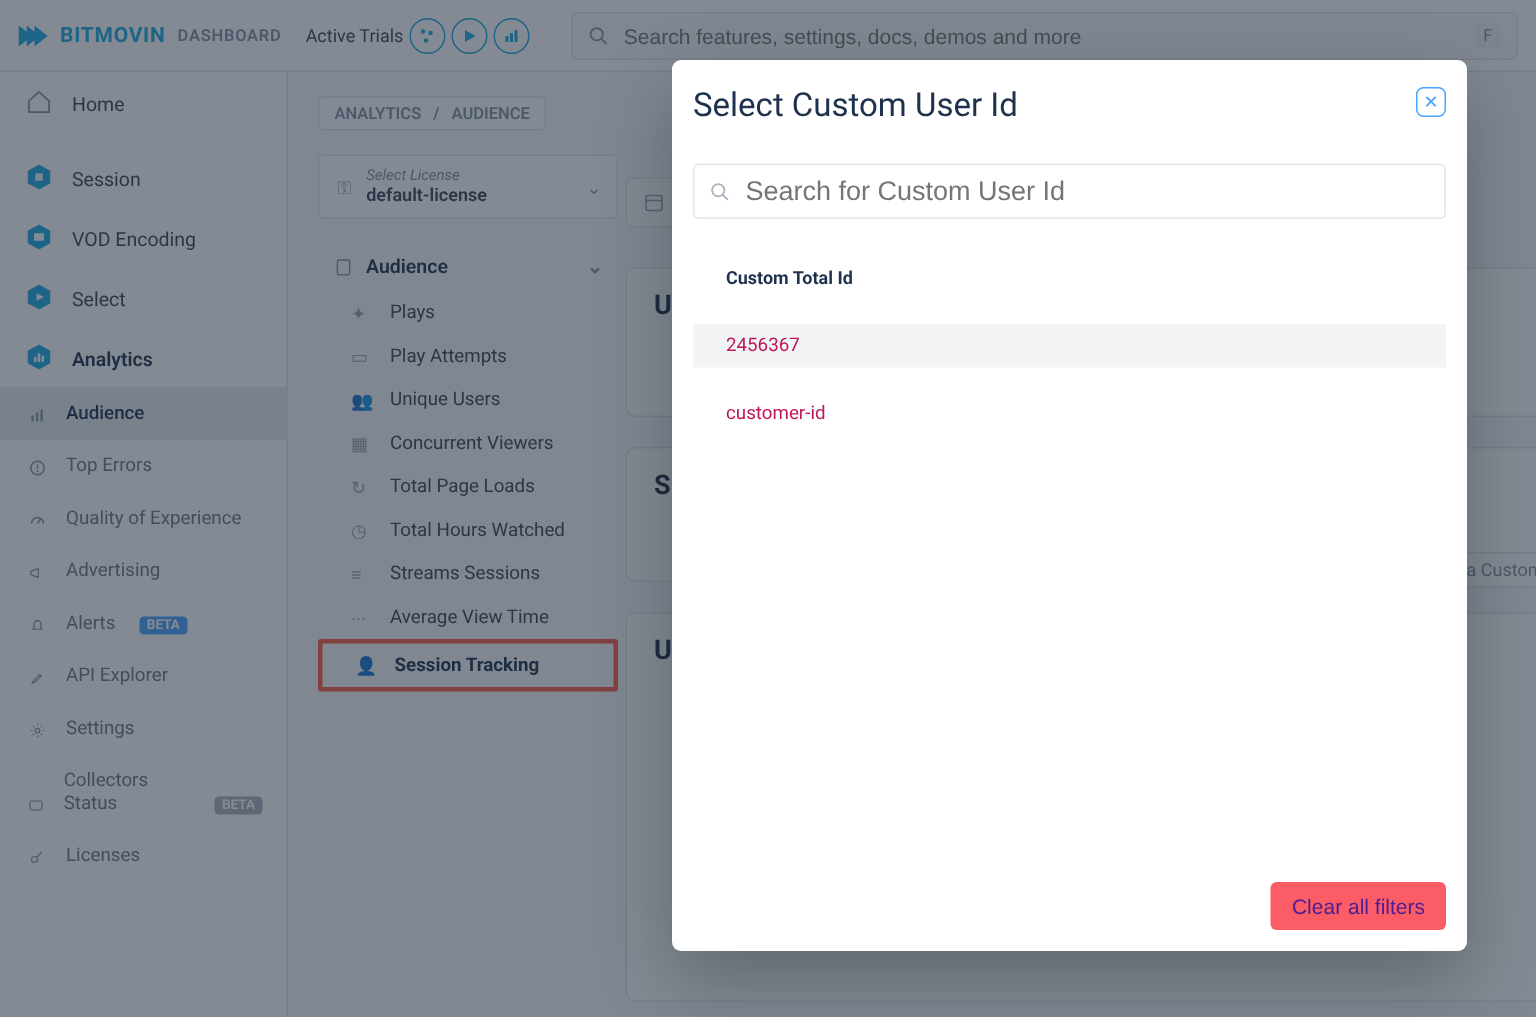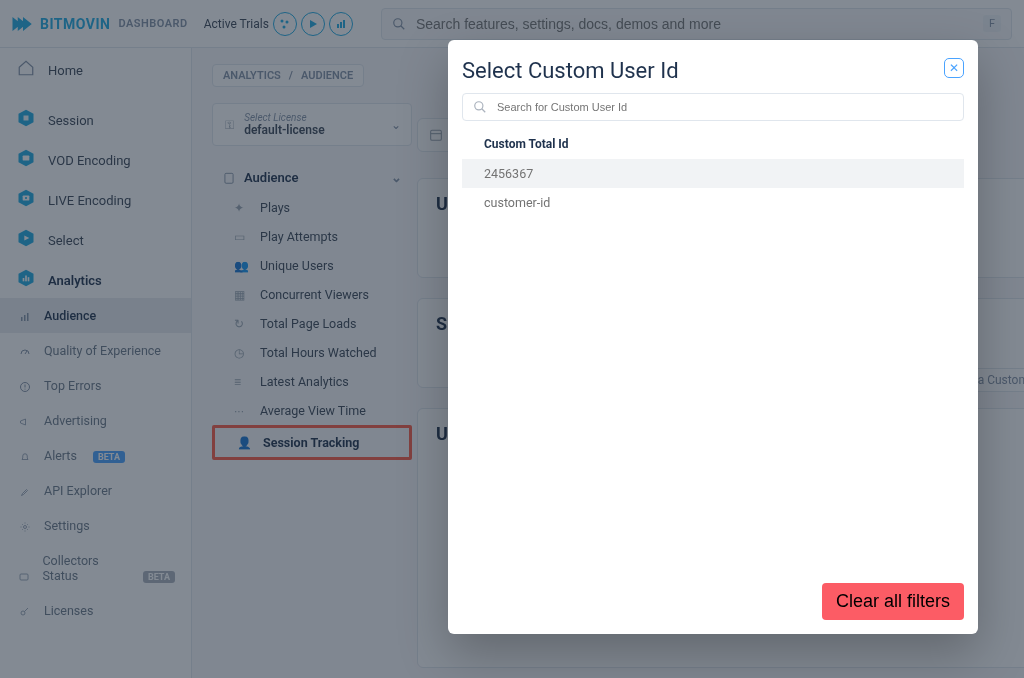--- a/index.html
+++ b/index.html
@@ -90,37 +90,37 @@
   .c3 { left: 225px; top: 250px; right: -10px; height: 90px; }
   .c4 { left: 225px; top: 360px; right: -10px; height: 260px; }
   .filter-tag { position:absolute; right:-16px; top: 320px; background:#fff; border:1px solid var(--border); border-radius:4px; padding:4px 10px; font-size:12px; color:var(--muted); }
 
   
   .overlay { position: absolute; inset: 0; background: rgba(30,41,59,0.55); }
   .modal {
     position: absolute; left: 448px; top: 40px; width: 530px; height: 594px;
     background: #fff; border-radius: 6px; box-shadow: 0 20px 50px rgba(0,0,0,.25);
     padding: 18px 14px 14px 14px;
-    display: flex; flex-direction: column;
+    display: flex; flex-direction: column; gap: 16px;
   }
   .modal-head { display:flex; align-items: flex-start; justify-content: space-between; }
   .modal-title { font-size: 22px; font-weight: 400; color: var(--accent); margin: 0 0 10px 0; }
   .close-btn { width: 20px; height: 20px; border: 1px solid #4aa3ff; color:#4aa3ff; border-radius: 5px; display:flex; align-items:center; justify-content:center; font-size:12px; }
   .modal-search {
     display: flex; align-items: center; gap: 8px;
     border: 1px solid var(--border); border-radius: 4px; padding: 6px 10px;
     color: var(--muted);
     margin-bottom: 6px;
   }
-  .modal-search input { border:none; outline:none; flex:1; font-size:11px; color: var(--text); }
+  .modal-search input { border:none; outline:none; flex:1; font-size:18px; color: var(--text); }
   .col-head { padding: 10px 22px 8px 22px; font-weight: 700; font-size: 12px; color: var(--accent); }
-  .opt { padding: 7px 22px; font-size: 12.5px; color: #737373; }
+  .opt { padding: 7px 22px; font-size: 12.5px; color: #be185d; }
   .opt.sel { background: #f1f3f5; }
   .modal-foot { margin-top: auto; display:flex; justify-content:flex-end; }
-  .danger-btn { background: var(--danger); color:#000000; border:none; border-radius:4px; padding: 8px 14px; font-size: 18px; font-weight:500; }
+  .danger-btn { background: var(--danger); color:#4c1d95; border:none; border-radius:4px; padding: 8px 14px; font-size: 14px; font-weight:500; }
 
   svg { display:block; }
 </style>
 </head>
 <body>
 
 <div class="topbar">
   <div class="logo">
     <svg viewBox="0 0 24 16">
       <path d="M0 0 L10 8 L0 16 Z M6 0 L16 8 L6 16 Z M12 0 L22 8 L12 16 Z" fill="#1FABE2"></path>
@@ -185,30 +185,20 @@
             <polygon points="12,2 21,7 21,17 12,22 3,17 3,7" fill="#1FABE2"></polygon>
             <rect x="8" y="9" width="8" height="6" fill="#fff" rx="1"></rect>
           </svg>
         </span>
       <span>VOD Encoding</span>
     </div>
     <div class="nav-item">
       <span class="hex">
           <svg width="20" height="20" viewBox="0 0 24 24">
             <polygon points="12,2 21,7 21,17 12,22 3,17 3,7" fill="#1FABE2"></polygon>
-            <rect x="8" y="9" width="8" height="6" fill="#fff" rx="1"></rect>
-            <circle cx="12" cy="12" r="1.3" fill="#1FABE2"></circle>
-          </svg>
-        </span>
-      <span>LIVE Encoding</span>
-    </div>
-    <div class="nav-item">
-      <span class="hex">
-          <svg width="20" height="20" viewBox="0 0 24 24">
-            <polygon points="12,2 21,7 21,17 12,22 3,17 3,7" fill="#1FABE2"></polygon>
             <path d="M10 9 L16 12 L10 15 Z" fill="#fff"></path>
           </svg>
         </span>
       <span>Select</span>
     </div>
     <div class="nav-item bold">
       <span class="hex">
           <svg width="20" height="20" viewBox="0 0 24 24">
             <polygon points="12,2 21,7 21,17 12,22 3,17 3,7" fill="#1FABE2"></polygon>
             <rect x="8" y="12" width="2" height="4" fill="#fff"></rect>
@@ -225,35 +215,35 @@
             <rect x="4" y="12" width="3" height="8" fill="#8492a6"></rect>
             <rect x="10" y="8" width="3" height="12" fill="#8492a6"></rect>
             <rect x="16" y="4" width="3" height="16" fill="#8492a6"></rect>
           </svg>
         </span>
       <span>Audience</span>
     </div>
     <div class="nav-sub">
       <span class="mini-icon">
           <svg width="12" height="12" viewBox="0 0 24 24">
-            <path d="M4 16a8 8 0 0 1 16 0" fill="none" stroke="#8492a6" stroke-width="2"></path>
-            <line x1="12" y1="16" x2="16" y2="10" stroke="#8492a6" stroke-width="2"></line>
-          </svg>
-        </span>
-      <span>Quality of Experience</span>
-    </div>
-    <div class="nav-sub">
-      <span class="mini-icon">
-          <svg width="12" height="12" viewBox="0 0 24 24">
             <circle cx="12" cy="12" r="9" fill="none" stroke="#8492a6" stroke-width="2"></circle>
             <line x1="12" y1="7" x2="12" y2="13" stroke="#8492a6" stroke-width="2"></line>
             <circle cx="12" cy="16" r="1.2" fill="#8492a6"></circle>
           </svg>
         </span>
       <span>Top Errors</span>
+    </div>
+    <div class="nav-sub">
+      <span class="mini-icon">
+          <svg width="12" height="12" viewBox="0 0 24 24">
+            <path d="M4 16a8 8 0 0 1 16 0" fill="none" stroke="#8492a6" stroke-width="2"></path>
+            <line x1="12" y1="16" x2="16" y2="10" stroke="#8492a6" stroke-width="2"></line>
+          </svg>
+        </span>
+      <span>Quality of Experience</span>
     </div>
     <div class="nav-sub">
       <span class="mini-icon">
           <svg width="12" height="12" viewBox="0 0 24 24">
             <path d="M3 10v4l10 4V6z" fill="none" stroke="#8492a6" stroke-width="1.6"></path>
           </svg>
         </span>
       <span>Advertising</span>
     </div>
     <div class="nav-sub">
@@ -349,21 +339,21 @@
       <div class="subnav-item">
           <span class="ic">↻</span>
           <span>Total Page Loads</span>
         </div>
       <div class="subnav-item">
           <span class="ic">◷</span>
           <span>Total Hours Watched</span>
         </div>
       <div class="subnav-item">
           <span class="ic">≡</span>
-          <span>Latest Analytics</span>
+          <span>Streams Sessions</span>
         </div>
       <div class="subnav-item">
           <span class="ic">∙∙∙</span>
           <span>Average View Time</span>
         </div>
       <div class="subnav-item sel">
           <span class="ic" style="color:#1FABE2">👤</span>
           <span>Session Tracking</span>
         </div>
     </div>

